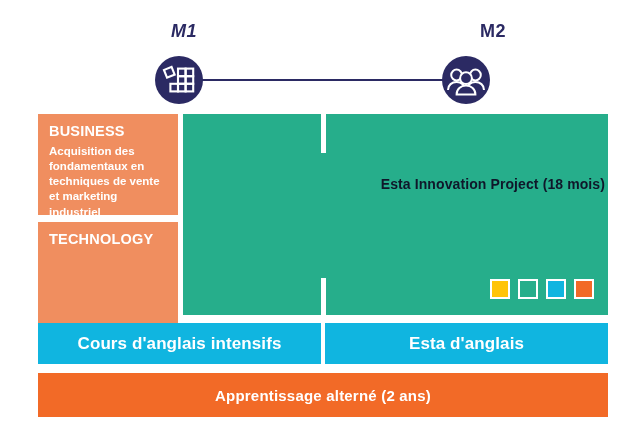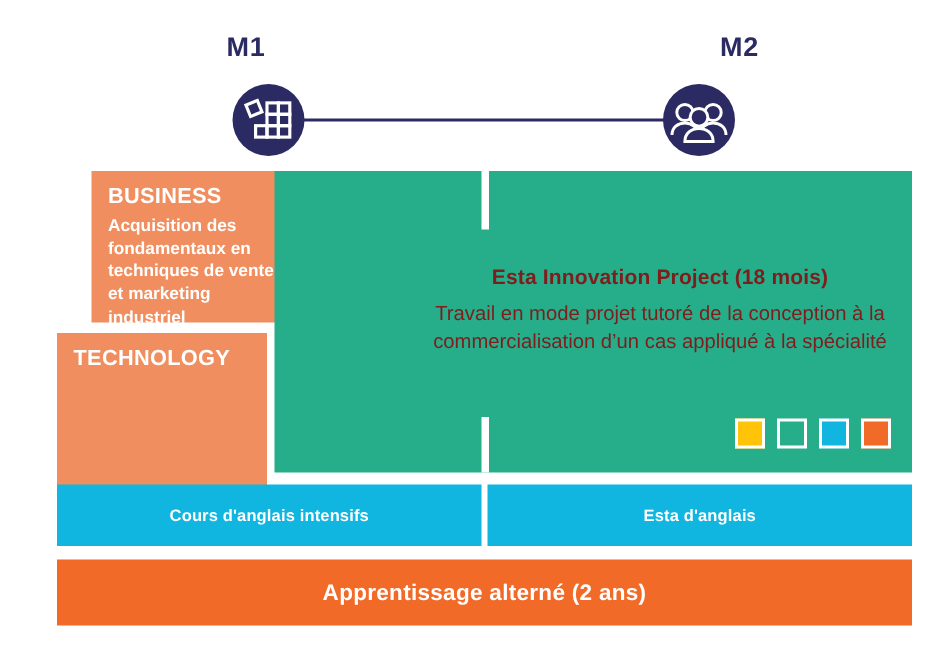--- a/index.html
+++ b/index.html
@@ -23,21 +23,21 @@
   
   .milestone-label {
     position: absolute;
     font-size: 18px;
     font-weight: bold;
     color: #2b2a63;
     letter-spacing: 0.5px;
     line-height: 1;
     white-space: nowrap;
   }
-  #m1-label { left: 151px; top: 22px; }
+  #m1-label { left: 171px; top: 22px; font-style: italic; }
   #m2-label { left: 480px; top: 22px; }
 
   .milestone-node {
     position: absolute;
     width: 48px;
     height: 48px;
     border-radius: 50%;
     background: #2b2a63;
     box-sizing: border-box;
   }
@@ -55,21 +55,21 @@
   }
 
   
   .track-box {
     position: absolute;
     background: #f08e5f;
     color: #ffffff;
     box-sizing: border-box;
     padding: 10px 11px 8px 11px;
   }
-  #business-box   { left: 38px; top: 114px; width: 140px; height: 101px; margin-left: 23px; }
+  #business-box   { left: 38px; top: 114px; width: 140px; height: 101px; }
   #technology-box { left: 38px; top: 222px; width: 140px; height: 106px; }
 
   .track-title {
     font-size: 14.5px;
     font-weight: bold;
     line-height: 1.1;
     margin-bottom: 4px;
     letter-spacing: 0.2px;
   }
   .track-desc {
@@ -95,22 +95,22 @@
     background: #ffffff;
   }
   #panel-divider-top    { top: 0px;   height: 39px; }
   #panel-divider-bottom { top: 164px; height: 37px; }
 
   #project-text {
     position: absolute;
     left: 92px;
     top: 62px;
     width: 330px;
-    color: #7f1d1d;
-    text-align: center;
+    color: #0f172a;
+    text-align: right;
   }
   #project-title {
     font-size: 14px;
     font-weight: bold;
     line-height: 1.2;
     margin-bottom: 6px;
     letter-spacing: 0.1px;
   }
   #project-desc {
     font-size: 13.5px;
@@ -135,21 +135,21 @@
   
   .lang-bar {
     position: absolute;
     top: 323px;
     height: 41px;
     background: #10b5e0;
     color: #ffffff;
     display: flex;
     align-items: center;
     justify-content: center;
-    font-size: 11px;
+    font-size: 17px;
     font-weight: bold;
     box-sizing: border-box;
     letter-spacing: 0.1px;
   }
   #lang-bar-left  { left: 38px;  width: 283px; }
   #lang-bar-right { left: 325px; width: 283px; }
 
   
   #apprenticeship-bar {
     position: absolute;
@@ -218,21 +218,20 @@
     <div class="track-title">TECHNOLOGY</div>
   </div>
 
   <div id="project-panel">
 
     <div id="panel-divider-top" class="panel-divider"></div>
     <div id="panel-divider-bottom" class="panel-divider"></div>
 
     <div id="project-text">
       <div id="project-title">Esta Innovation Project (18 mois)</div>
-      <div id="project-desc">Travail en mode projet tutoré de la conception à la commercialisation d’un cas appliqué à la spécialité</div>
     </div>
 
     <div id="swatch-row">
       <div class="swatch" style="background:#ffc408"></div>
       <div class="swatch" style="background:#26ae8b"></div>
       <div class="swatch" style="background:#10b5e0"></div>
       <div class="swatch" style="background:#f26a27"></div>
     </div>
   </div>
 

